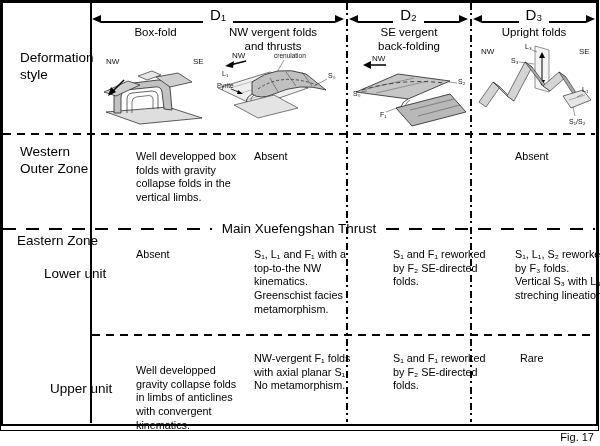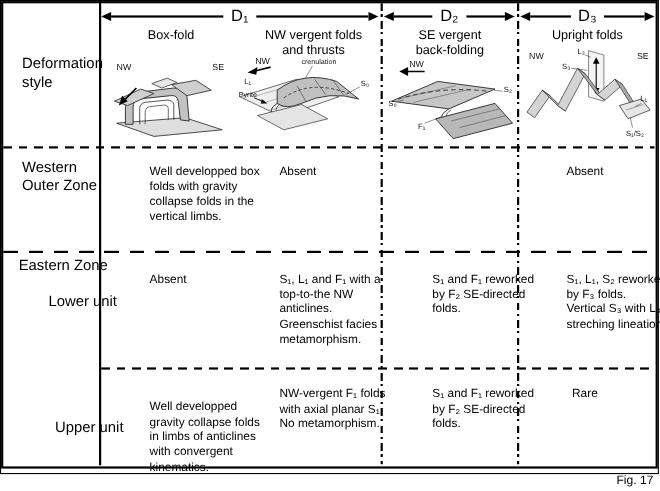--- a/index.html
+++ b/index.html
@@ -14,21 +14,21 @@
   .hdash{position:absolute;height:2px;
          background:repeating-linear-gradient(90deg,#000 0 8px,transparent 8px 14px);}
   .hd1{left:3px;width:592px;top:133px;}
   .hd3{left:92px;width:503px;top:334px;}
   .thrust{position:absolute;left:3px;width:592px;top:221px;height:15px;display:flex;align-items:center;}
   .thrust .lp{flex:1;height:2px;background:repeating-linear-gradient(90deg,#000 0 13px,transparent 13px 23px);}
   .thrust .tl{padding:0 10px;font-size:13.5px;white-space:nowrap;}
   .rowlabel{position:absolute;font-size:13.5px;line-height:1.25;white-space:pre-line;}
   .cell{position:absolute;font-size:10.8px;line-height:1.27;white-space:pre-line;margin-left:36px;}
   .coltitle{position:absolute;font-size:11.5px;line-height:1.2;text-align:center;white-space:pre-line;}
-  .parrow{position:absolute;top:6px;height:17px;display:flex;align-items:center;}
+  .parrow{position:absolute;top:6px;height:17px;display:flex;align-items:flex-end;}
   .parrow .ln{flex:1;height:2px;background:#000;}
   .hd{width:0;height:0;border-top:4px solid transparent;border-bottom:4px solid transparent;}
   .hdl{border-right:9px solid #000;} .hdr{border-left:9px solid #000;}
   .parrow .dl{padding:0 7px;font-size:15px;}
   .figcap{position:absolute;right:6px;top:431px;font-size:11px;}
   .sk{position:absolute;}
   svg text{font-family:"Liberation Sans","DejaVu Sans",sans-serif;fill:#111;}
 </style>
 </head>
 <body>
@@ -38,20 +38,21 @@
   <div class="outer"></div>
   <div class="frame"></div>
   <div class="vsolid"></div>
   <div class="vdash vd2"></div>
   <div class="vdash vd3"></div>
   <div class="hdash hd1"></div>
   <div class="hdash hd3"></div>
 
   <div class="thrust">
     <div class="lp"></div>
+    <div class="tl">Main Xuefengshan Thrust</div>
     <div class="lp"></div>
   </div>
 
   <div class="parrow" style="left:92px;width:252px;">
     <div class="hd hdl"></div>
     <div class="ln"></div>
     <div class="dl">D₁</div>
     <div class="ln"></div>
     <div class="hd hdr"></div>
   </div>
@@ -64,21 +65,21 @@
   </div>
   <div class="parrow" style="left:473px;width:122px;">
     <div class="hd hdl"></div>
     <div class="ln"></div>
     <div class="dl">D₃</div>
     <div class="ln"></div>
     <div class="hd hdr"></div>
   </div>
 
   <div class="coltitle" style="left:98px;top:26px;width:115px;">Box-fold</div>
-  <div class="coltitle" style="left:220px;top:26px;width:130px;">NW vergent folds
+  <div class="coltitle" style="left:208px;top:26px;width:130px;">NW vergent folds
 and thrusts</div>
   <div class="coltitle" style="left:350px;top:26px;width:118px;">SE vergent
 back-folding</div>
   <div class="coltitle" style="left:473px;top:26px;width:122px;">Upright folds</div>
 
   <div class="rowlabel" style="left:20px;top:50px;">Deformation
 style</div>
   <div class="rowlabel" style="left:20px;top:144px;">Western
 Outer Zone</div>
   <div class="rowlabel" style="left:17px;top:233px;">Eastern Zone</div>
@@ -88,21 +89,21 @@
   <div class="cell" style="left:100px;top:150px;width:118px;">Well developped box
 folds with gravity
 collapse folds in the
 vertical limbs.</div>
   <div class="cell" style="left:218px;top:150px;width:126px;">Absent</div>
   <div class="cell" style="left:479px;top:150px;width:112px;">Absent</div>
 
   <div class="cell" style="left:100px;top:248px;width:118px;">Absent</div>
   <div class="cell" style="left:218px;top:248px;width:126px;">S₁, L₁ and F₁ with a
 top-to-the NW
-anticlines.
+kinematics.
 Greenschist facies
 metamorphism.</div>
   <div class="cell" style="left:357px;top:248px;width:110px;">S₁ and F₁ reworked
 by F₂ SE-directed
 folds.</div>
   <div class="cell" style="left:479px;top:248px;width:112px;">S₁, L₁, S₂ reworked
 by F₃ folds.
 Vertical S₃ with L₃
 streching lineation.</div>
 

